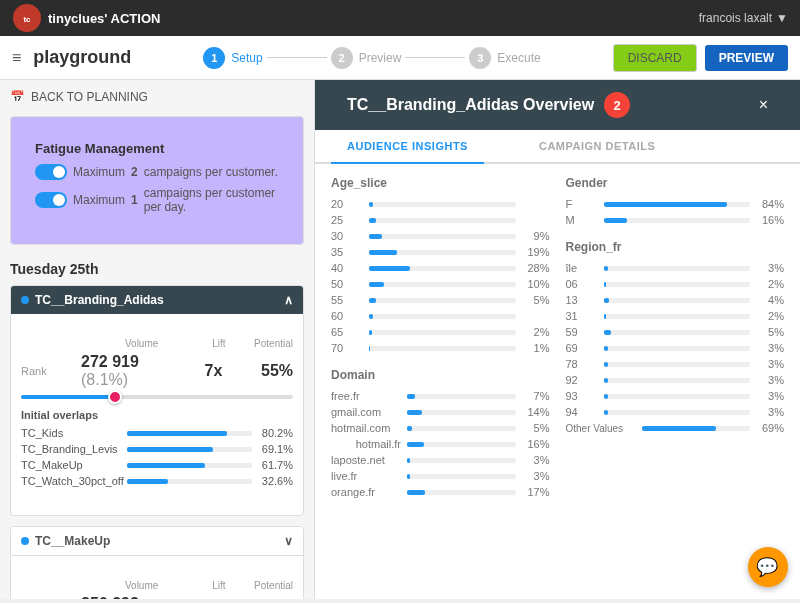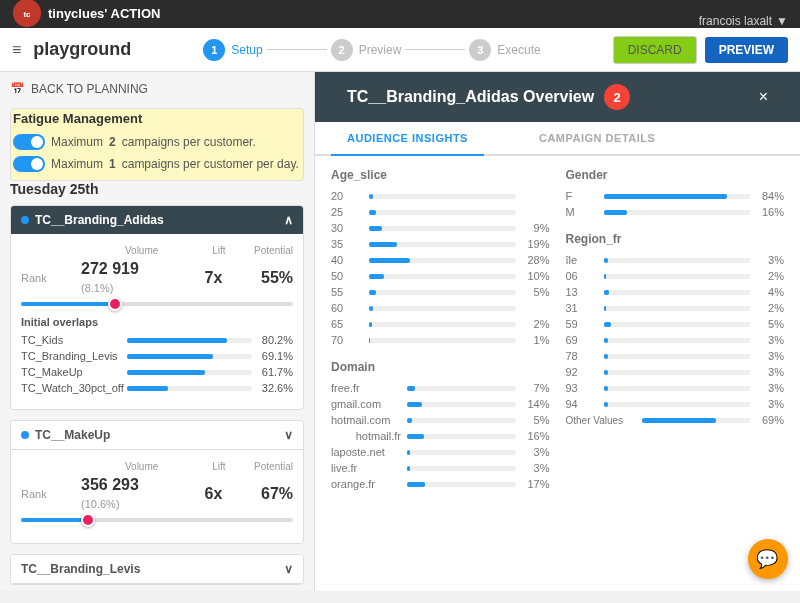--- a/index.html
+++ b/index.html
@@ -1,23 +1,23 @@
 <!DOCTYPE html>
 <html><head>
   <meta charset="utf-8">
   <style>
     * { box-sizing: border-box; margin: 0; padding: 0; }
     body { font-family: Arial, sans-serif; font-size: 12px; background: #f0f0f0; width: 800px; height: 603px; overflow: hidden; }
 
     
     .top-nav {
       background: #2c2c2c;
-      height: 28px;
-      display: flex;
-      align-items: flex-end;
+      height: 36px;
+      display: flex;
+      align-items: center;
       justify-content: space-between;
       padding: 0 12px;
       color: white;
     }
     .top-nav-logo {
       display: flex;
       align-items: center;
       gap: 6px;
     }
     .logo-icon {
@@ -135,25 +135,25 @@
     .back-link {
       display: flex;
       align-items: center;
       gap: 6px;
       color: #555;
       font-size: 12px;
       margin-bottom: 12px;
       cursor: pointer;
     }
     .fatigue-section {
-      background: #fef9c3;
+      background: #c4b5fd;
       border: 1px solid #ddd;
       border-radius: 4px;
-      padding: 2px;
-      margin-bottom: 0;
+      padding: 24px;
+      margin-bottom: 16px;
     }
     .fatigue-title {
       font-weight: bold;
       font-size: 13px;
       margin-bottom: 8px;
       color: #333;
     }
     .fatigue-row {
       display: flex;
       align-items: center;
@@ -224,21 +224,21 @@
     .dot-indicator {
       width: 8px;
       height: 8px;
       border-radius: 50%;
       background: #4CAF50;
     }
     .dot-indicator.blue {
       background: #2196F3;
     }
     .campaign-body {
-      padding: 11px 10px;
+      padding: 24px 10px;
     }
     .col-labels {
       display: flex;
       gap: 0;
       margin-bottom: 4px;
     }
     .col-label {
       color: #999;
       font-size: 10px;
       flex: 1;
@@ -553,21 +553,21 @@
         <div class="col-labels">
           <span class="col-label" style="flex:0 0 70px;text-align:left;"></span>
           <span class="col-label">Volume</span>
           <span class="col-label">Lift</span>
           <span class="col-label">Potential</span>
         </div>
         <div class="metrics-row">
           <span class="metric-label">Rank</span>
           <span class="metric-val">
             <span>272 919</span>
-            <span class="metric-pct" style="font-size:11px;font-weight:normal;color:#999;"> (<span>8.1%</span>)</span>
+            <span class="metric-pct" style="font-size:16px;font-weight:normal;color:#999;"> (<span>8.1%</span>)</span>
           </span>
           <span class="metric-lift">7x</span>
           <span class="metric-potential">55%</span>
         </div>
         <div class="slider-container">
           <div class="slider-track">
             <div class="slider-fill"></div>
             <div class="slider-thumb"></div>
           </div>
         </div>

